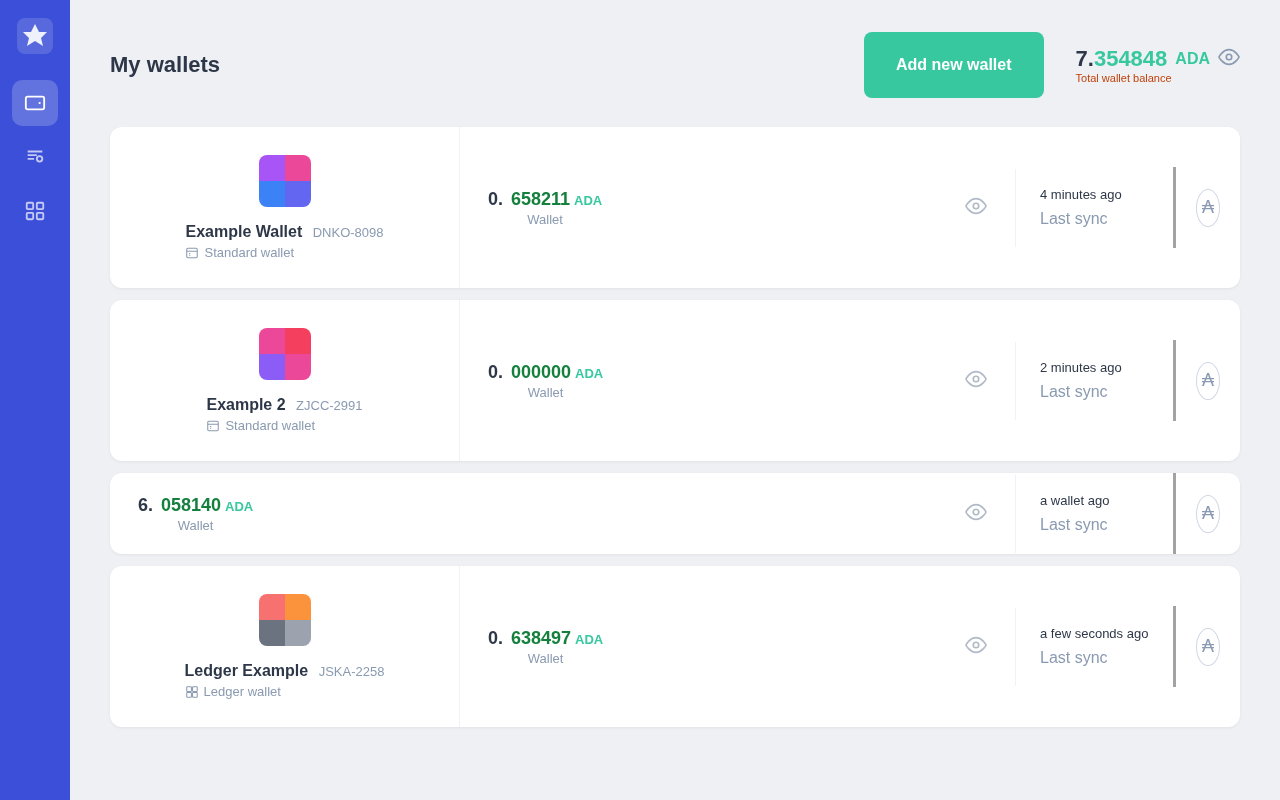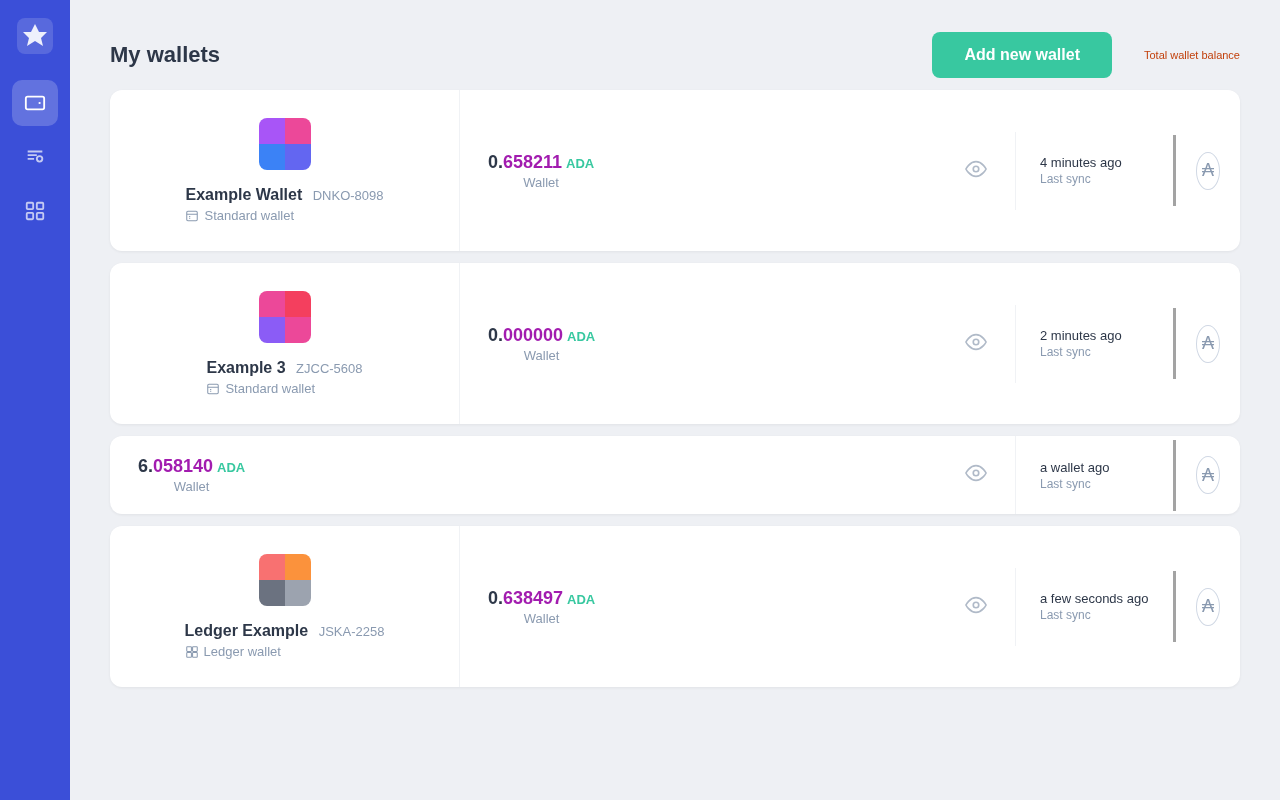--- a/index.html
+++ b/index.html
@@ -48,38 +48,38 @@
       flex-direction: column;
       padding: 32px 40px;
       overflow-y: auto;
     }
 
     
     .header {
       display: flex;
       align-items: center;
       justify-content: space-between;
-      margin-bottom: 12px;
+      margin-bottom: 29px;
     }
     .page-title {
       font-size: 22px;
       font-weight: 600;
       color: #2d3748;
     }
     .header-right {
       display: flex;
       align-items: center;
       gap: 32px;
     }
     .add-wallet-btn {
       background: #38c8a0;
       color: #fff;
       border: none;
       border-radius: 8px;
-      padding: 14px 32px;
+      padding: 24px 32px;
       font-size: 16px;
       font-weight: 600;
       cursor: pointer;
       white-space: nowrap;
     }
     .total-balance {
       display: flex;
       flex-direction: column;
       align-items: flex-start;
     }
@@ -184,21 +184,21 @@
       padding: 20px 28px;
       border-right: 1px solid #f0f2f5;
     }
 
     .wallet-balance {}
     .balance-amount {
       font-size: 18px;
       font-weight: 700;
       color: #2d3748;
     }
-    .balance-amount .decimal { color: #a21caf; }
+    .balance-amount .decimal { color: #15803d; margin-left: 8px; }
     .balance-unit {
       font-size: 13px;
       color: #38c8a0;
       font-weight: 600;
       margin-left: 4px;
     }
     .balance-label {
       font-size: 13px;
       color: #8a9ab0;
       margin-top: 2px;
@@ -216,23 +216,23 @@
       flex-shrink: 0;
       padding: 20px 24px;
       border-right: 3px solid #a3a3a3;
     }
     .sync-time {
       font-size: 13px;
       color: #2d3748;
       font-weight: 500;
     }
     .sync-label {
-      font-size: 12px;
-      color: #8a9ab0;
-      margin-top: 2px;
+      font-size: 16px;
+      color: #8a9ab0;
+      margin-top: 8px;
     }
 
     .wallet-action {
       width: 64px;
       flex-shrink: 0;
       display: flex;
       align-items: center;
       justify-content: center;
       padding: 20px;
     }
@@ -303,20 +303,32 @@
   </div>
 </div>
 
 <div class="main">
 
   <div class="header">
     <h1 class="page-title">My wallets</h1>
     <div class="header-right">
       <button class="add-wallet-btn">Add new wallet</button>
       <div class="total-balance">
+        <div class="total-amount">
+          <span class="total-amount-value">
+            <span>7.</span><span class="highlight">354848</span>
+          </span>
+          <span class="total-amount-unit">ADA</span>
+          <span class="eye-icon-total">
+            <svg width="22" height="22" viewBox="0 0 24 24" fill="none" stroke="currentColor" stroke-width="1.8">
+              <path d="M1 12s4-8 11-8 11 8 11 8-4 8-11 8-11-8-11-8z"></path>
+              <circle cx="12" cy="12" r="3"></circle>
+            </svg>
+          </span>
+        </div>
         <span class="total-label">Total wallet balance</span>
       </div>
     </div>
   </div>
 
   <div class="wallet-list" id="wallet-list">
       <div class="wallet-card">
     <div class="wallet-info">
       <div class="wallet-avatar avatar-1">
         <div class="wallet-avatar-grid">
@@ -368,22 +380,22 @@
       <div class="wallet-avatar avatar-2">
         <div class="wallet-avatar-grid">
           <div class="c1" style="background:#ec4899"></div>
           <div class="c2" style="background:#f43f5e"></div>
           <div class="c3" style="background:#8b5cf6"></div>
           <div class="c4" style="background:#ec4899"></div>
         </div>
       </div>
       <div class="wallet-details">
         <div>
-          <span class="wallet-name">Example 3</span>
-          <span class="wallet-id">ZJCC-5608</span>
+          <span class="wallet-name">Example 2</span>
+          <span class="wallet-id">ZJCC-2991</span>
         </div>
         <div class="wallet-type">
           <svg viewBox="0 0 24 24" fill="none" stroke="currentColor" stroke-width="1.8" width="14" height="14">
       <rect x="3" y="4" width="18" height="16" rx="2"></rect>
       <path d="M3 9h18"></path>
       <path d="M7 13h2M7 16h2"></path>
     </svg>
           <span>Standard wallet</span>
         </div>
       </div>

